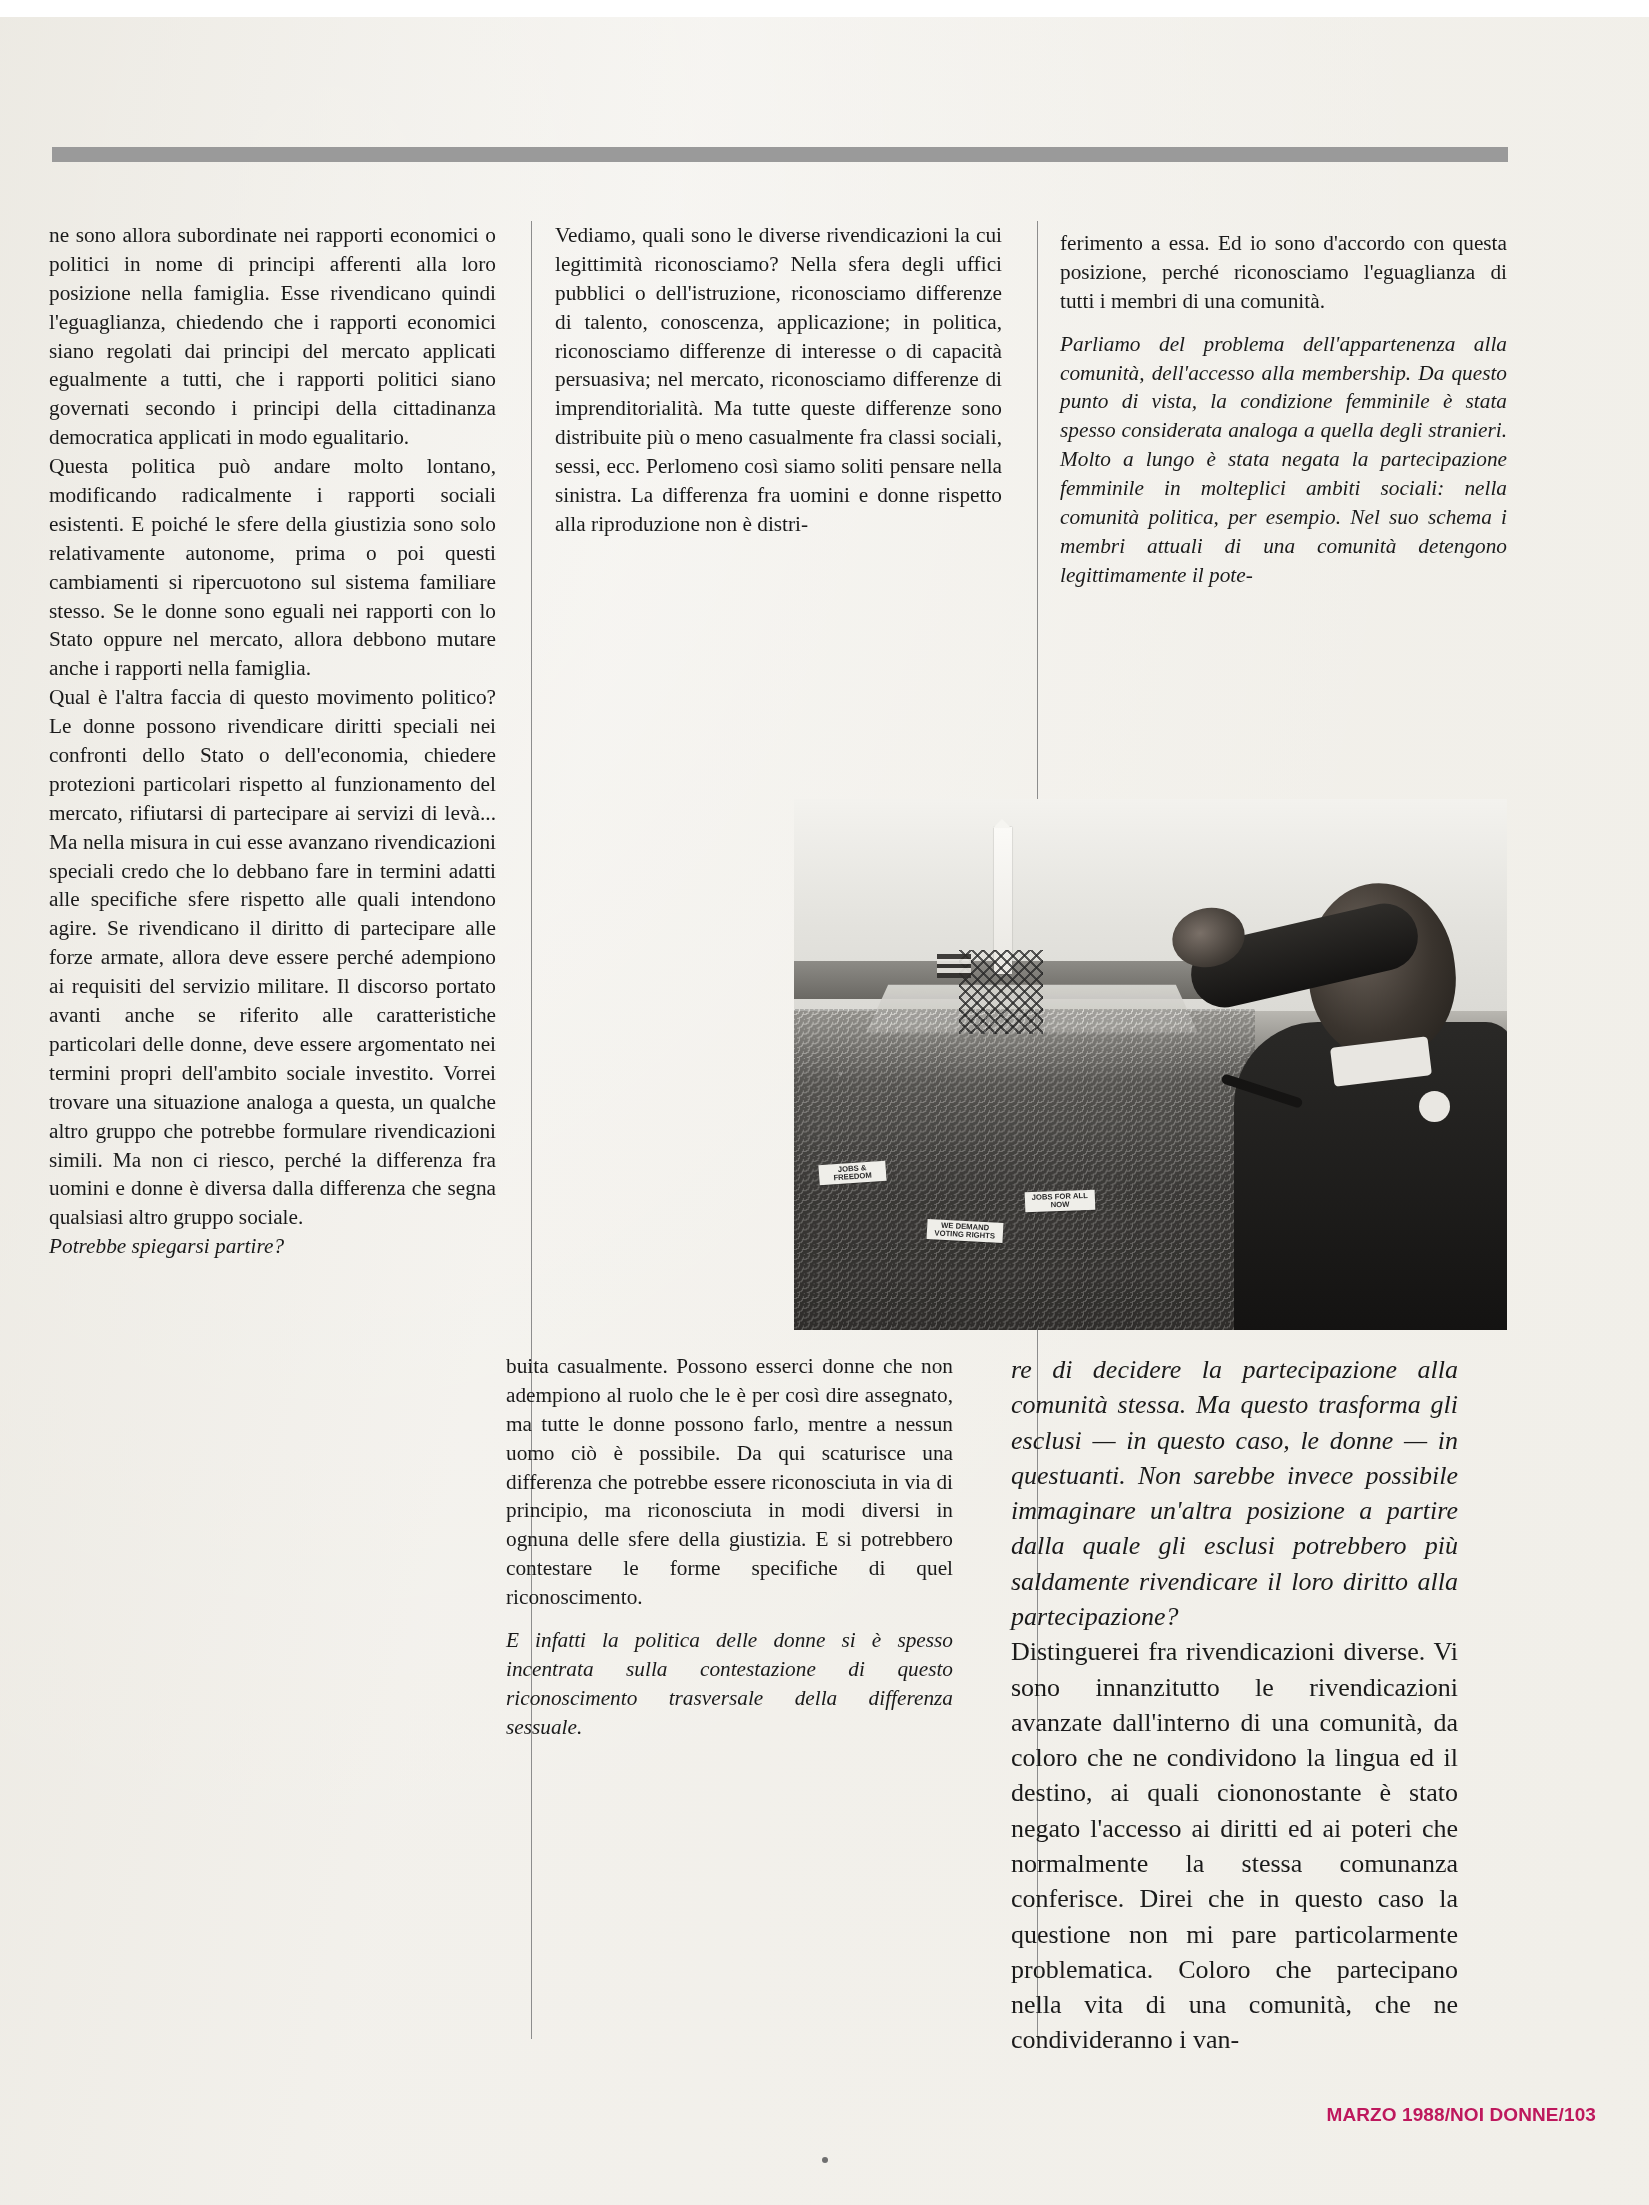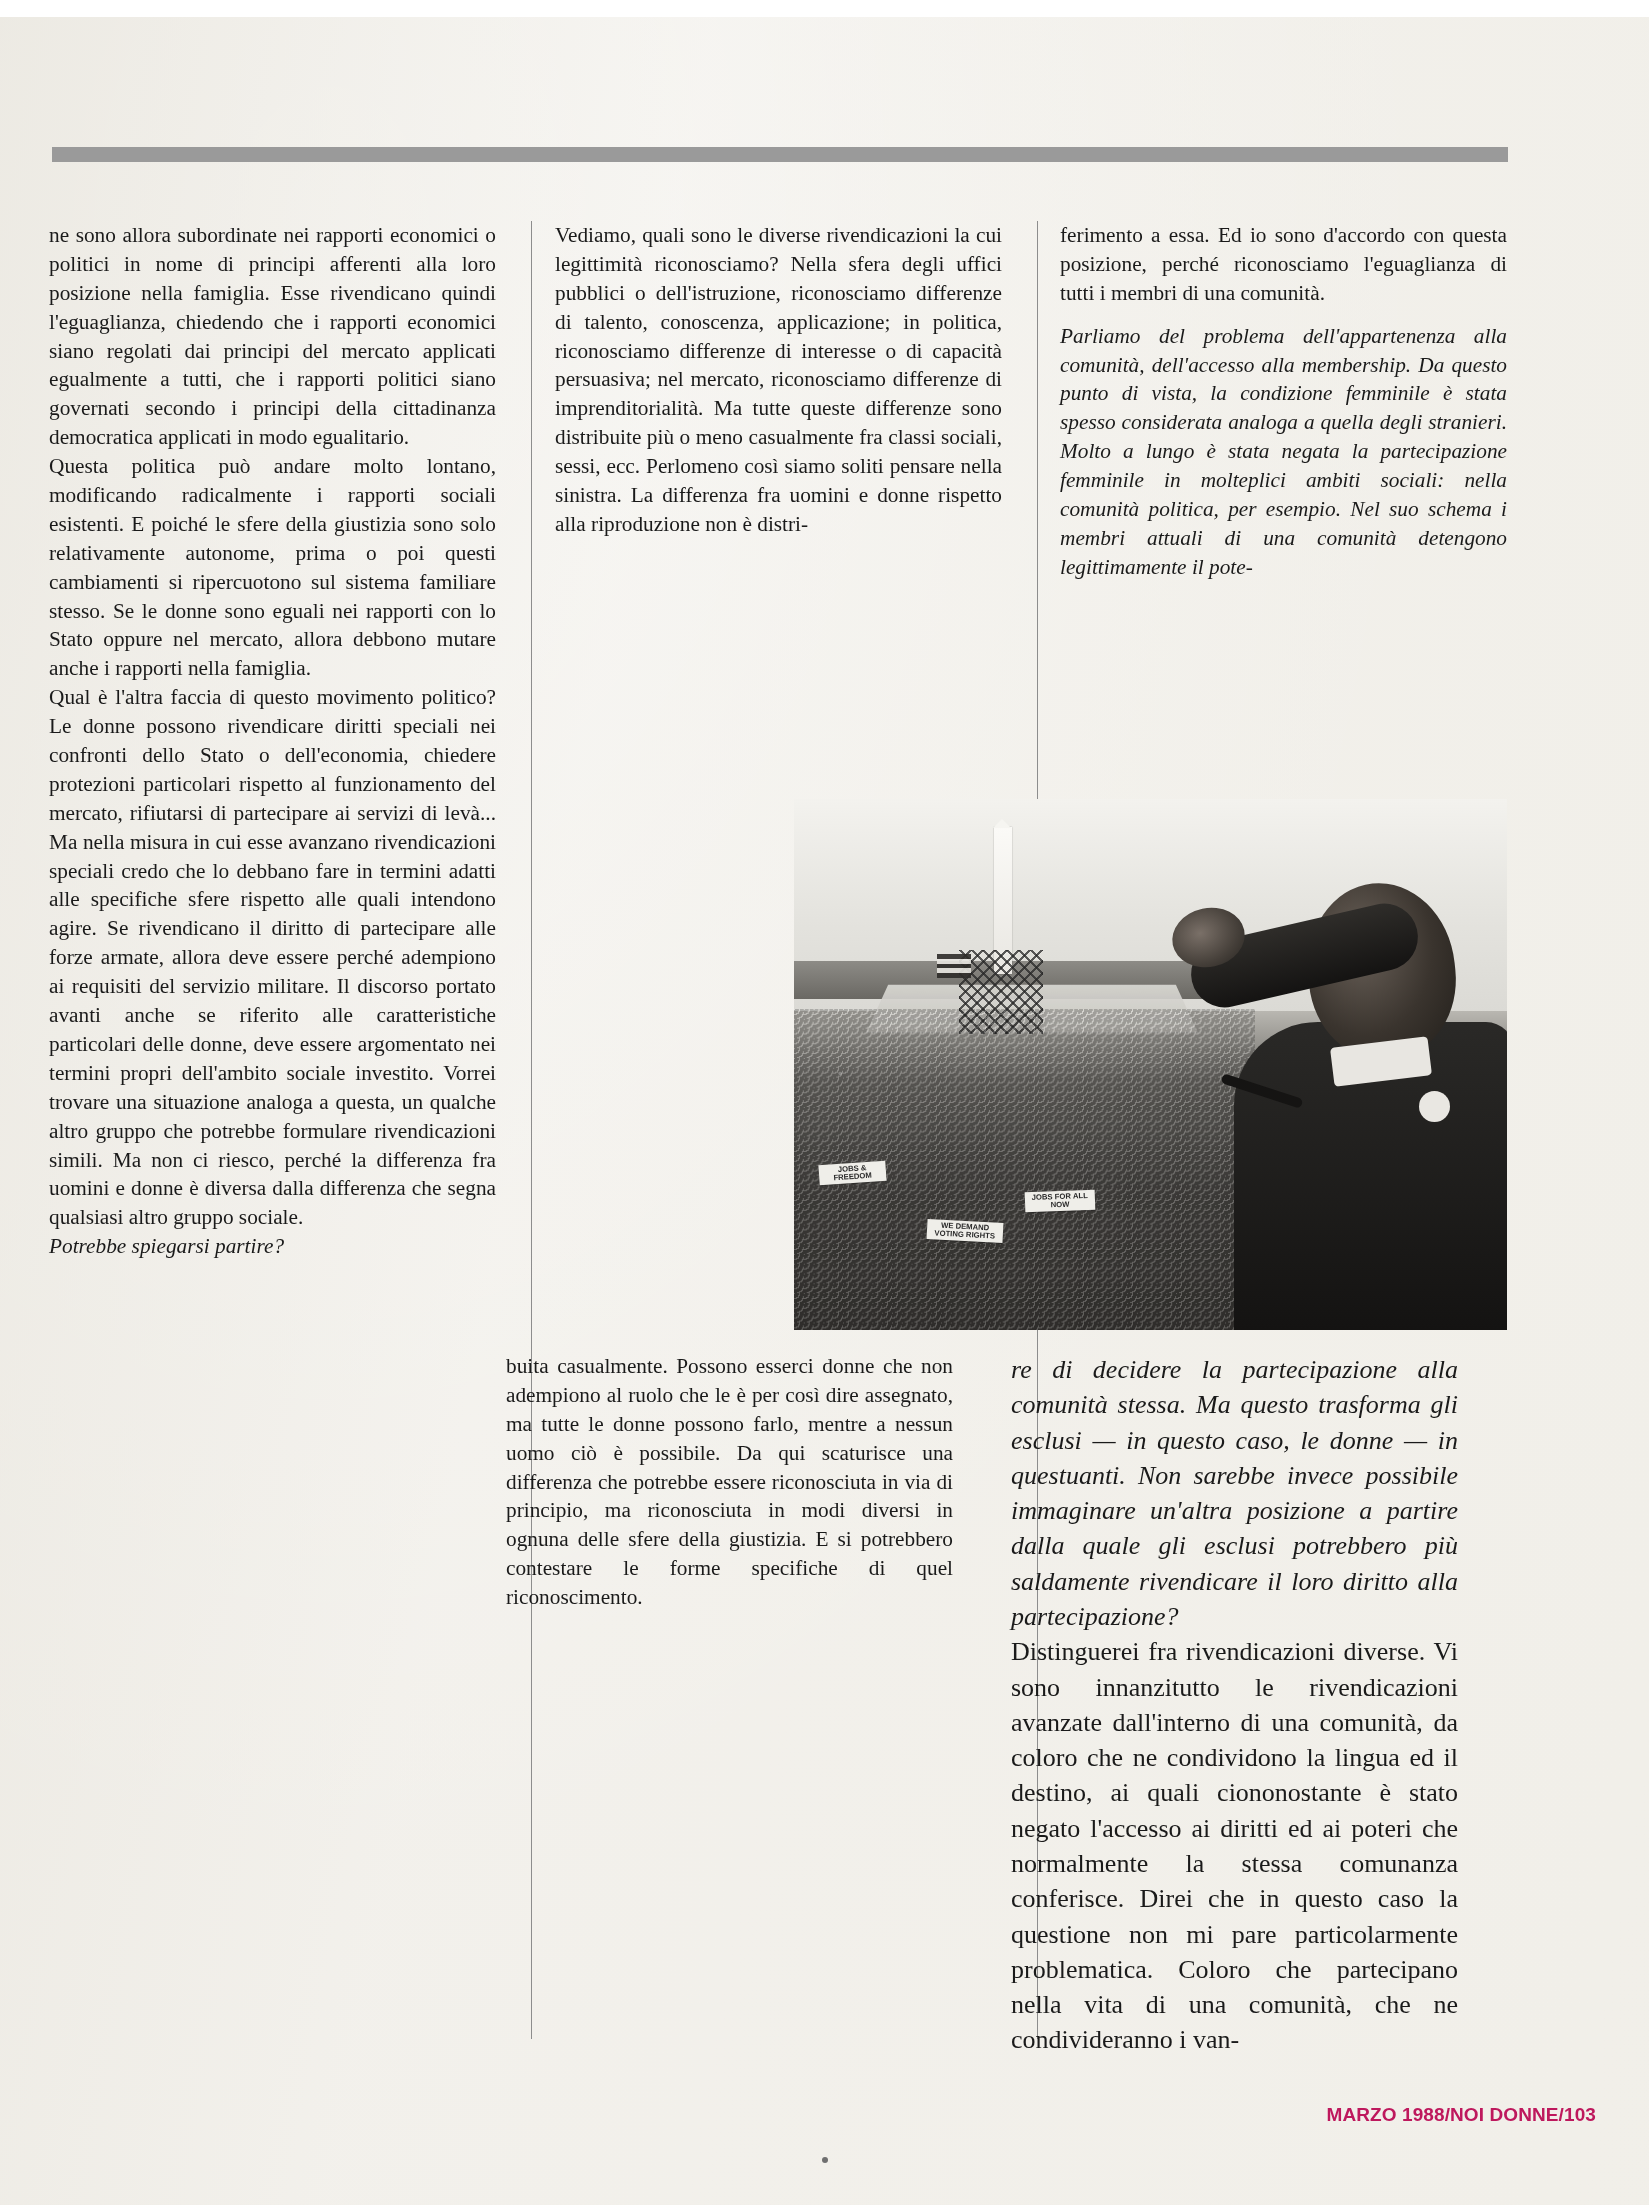--- a/index.html
+++ b/index.html
@@ -224,21 +224,21 @@
     width: 447px;
     font-size: 26px;
     line-height: 1.357;
     text-align: justify;
   }
   .upper-mid {
     position: absolute; left: 506px; top: 0; width: 447px;
     font-size: 21.3px; line-height: 1.357; text-align: justify;
   }
   .upper-right {
-    position: absolute; left: 1011px; top: 0; width: 447px;
+    position: absolute; left: 1011px; top: 8px; width: 447px;
     font-size: 21.3px; line-height: 1.357; text-align: justify;
   }
   .left-col {
     position: absolute; left: 0; top: 0; width: 447px;
     font-size: 21.3px; line-height: 1.357; text-align: justify;
   }
 
   .folio {
     position: absolute;
     right: 53px;
@@ -310,20 +310,21 @@
       <div class="sp-arm"></div>
       <div class="sp-hand"></div>
       <div class="sp-mic"></div>
     </div>
   </div>
 
 
   <div class="lower-mid">
     <p>buita casualmente. Possono esserci donne che non adempiono al ruolo che le è per così dire assegnato, ma tutte le donne possono farlo, mentre a nessun uomo ciò è possibile. Da qui scaturisce una differenza che potrebbe essere riconosciuta in via di principio, ma riconosciuta in modi diversi in ognuna delle sfere della giustizia. E si potrebbero contestare le forme specifiche di quel riconoscimento.</p>
     <div class="gap"></div>
+    <p class="ital">E infatti la politica delle donne si è spesso incentrata sulla contestazione di questo riconoscimento trasversale della differenza sessuale.</p>
   </div>
 
   <div class="lower-right">
     <p class="ital">re di decidere la partecipazione alla comunità stessa. Ma questo trasforma gli esclusi — in questo caso, le donne — in questuanti. Non sarebbe invece possibile immaginare un'altra posizione a partire dalla quale gli esclusi potrebbero più saldamente rivendicare il loro diritto alla partecipazione?</p>
     <p>Distinguerei fra rivendicazioni diverse. Vi sono innanzitutto le rivendicazioni avanzate dall'interno di una comunità, da coloro che ne condividono la lingua ed il destino, ai quali ciononostante è stato negato l'accesso ai diritti ed ai poteri che normalmente la stessa comunanza conferisce. Direi che in questo caso la questione non mi pare particolarmente problematica. Coloro che partecipano nella vita di una comunità, che ne condivideranno i van-</p>
   </div>
 
   <div class="folio">MARZO 1988/NOI DONNE/103</div>
   <div class="dot-mark"></div>
 </div>

